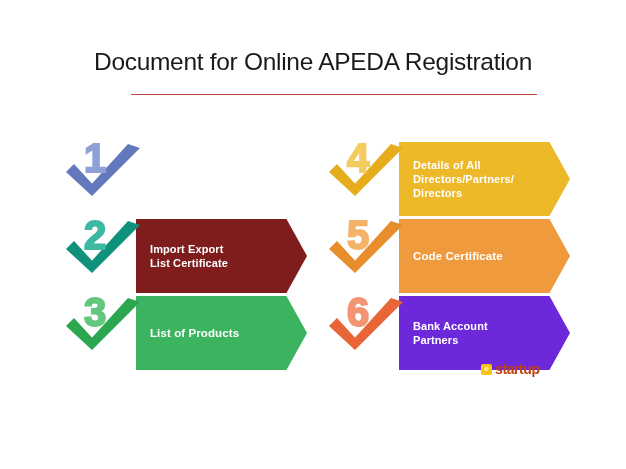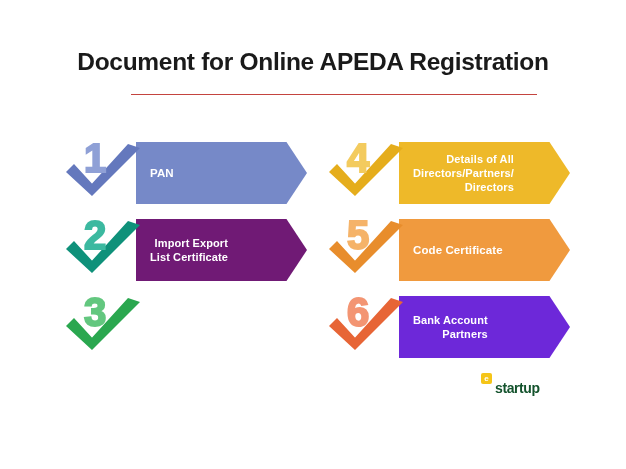--- a/index.html
+++ b/index.html
@@ -21,21 +21,21 @@
   
   .title-block {
     position: absolute;
     left: 0;
     top: 48px;
     width: 626px;
     text-align: center;
   }
   .title-text {
     font-size: 24.5px;
-    font-weight: bold;
+    font-weight: normal;
     color: #1a1a1a;
     letter-spacing: -0.3px;
     white-space: nowrap;
   }
   .title-rule {
     position: absolute;
     left: 131px;
     top: 46px;
     width: 406px;
     height: 1px;
@@ -59,26 +59,25 @@
     height: 62px;
     margin-bottom: 15px;
   }
 
   
   .banner {
     position: absolute;
     left: 74px;
     top: 0;
     width: 171px;
-    height: 62px;
+    height: 74px;
     -webkit-clip-path: polygon(0 0, 88% 0, 100% 50%, 88% 100%, 0 100%);
     clip-path: polygon(0 0, 88% 0, 100% 50%, 88% 100%, 0 100%);
     display: flex;
     align-items: center;
-    text-align: right;
   }
   .banner-label {
     padding-left: 14px;
     padding-right: 8px;
     color: #ffffff;
     font-size: 11.5px;
     font-weight: bold;
     line-height: 1.28;
     letter-spacing: 0.1px;
   }
@@ -146,47 +145,47 @@
   <div class="title-block">
     <div class="title-text">Document for Online APEDA Registration</div>
     <div class="title-rule" style="background: rgb(196, 68, 63);"></div>
   </div>
 
   <div class="columns">
 
     <div class="column left">
 
       <div class="item">
-        <div class="banner" style="background: rgb(118, 137, 200);">
-          <div class="banner-label">PAN</div>
-        </div>
         <div class="check">
           <svg width="86" height="62" viewBox="0 0 86 62" xmlns="http://www.w3.org/2000/svg">
             <path d="M4 30 L12 22 L34 46 L30 54 Z M30 54 L26 46 L66 2 L78 6 Z" fill="#6478bd"></path>
           </svg>
         </div>
         <div class="num" style="color: rgb(143, 160, 214);">1</div>
       </div>
 
       <div class="item tall">
-        <div class="banner" style="background: #701a75;">
+        <div class="banner" style="background: #7f1d1d;">
           <div class="banner-label">
             <span>Import Export</span><br>
             <span>List Certificate</span>
           </div>
         </div>
         <div class="check">
           <svg width="86" height="62" viewBox="0 0 86 62" xmlns="http://www.w3.org/2000/svg">
             <path d="M4 30 L12 22 L34 46 L30 54 Z M30 54 L26 46 L66 2 L78 6 Z" fill="#0f917a"></path>
           </svg>
         </div>
         <div class="num" style="color: rgb(60, 185, 160);">2</div>
       </div>
 
       <div class="item">
+        <div class="banner" style="background: rgb(60, 180, 95);">
+          <div class="banner-label">List of Products</div>
+        </div>
         <div class="check">
           <svg width="86" height="62" viewBox="0 0 86 62" xmlns="http://www.w3.org/2000/svg">
             <path d="M4 30 L12 22 L34 46 L30 54 Z M30 54 L26 46 L66 2 L78 6 Z" fill="#2aa74f"></path>
           </svg>
         </div>
         <div class="num" style="color: rgb(99, 199, 127);">3</div>
       </div>
 
     </div>
 
@@ -233,16 +232,16 @@
           </svg>
         </div>
         <div class="num" style="color: rgb(243, 149, 115);">6</div>
       </div>
 
     </div>
   </div>
 
   <div class="logo">
     <span class="logo-mark" style="background: rgb(245, 197, 24);">e</span>
-    <span class="logo-word" style="color: #14532d; margin-top: 19px;">startup</span>
+    <span class="logo-word" style="color: #c2410c;">startup</span>
   </div>
 
 </div>
 
 </body></html>

